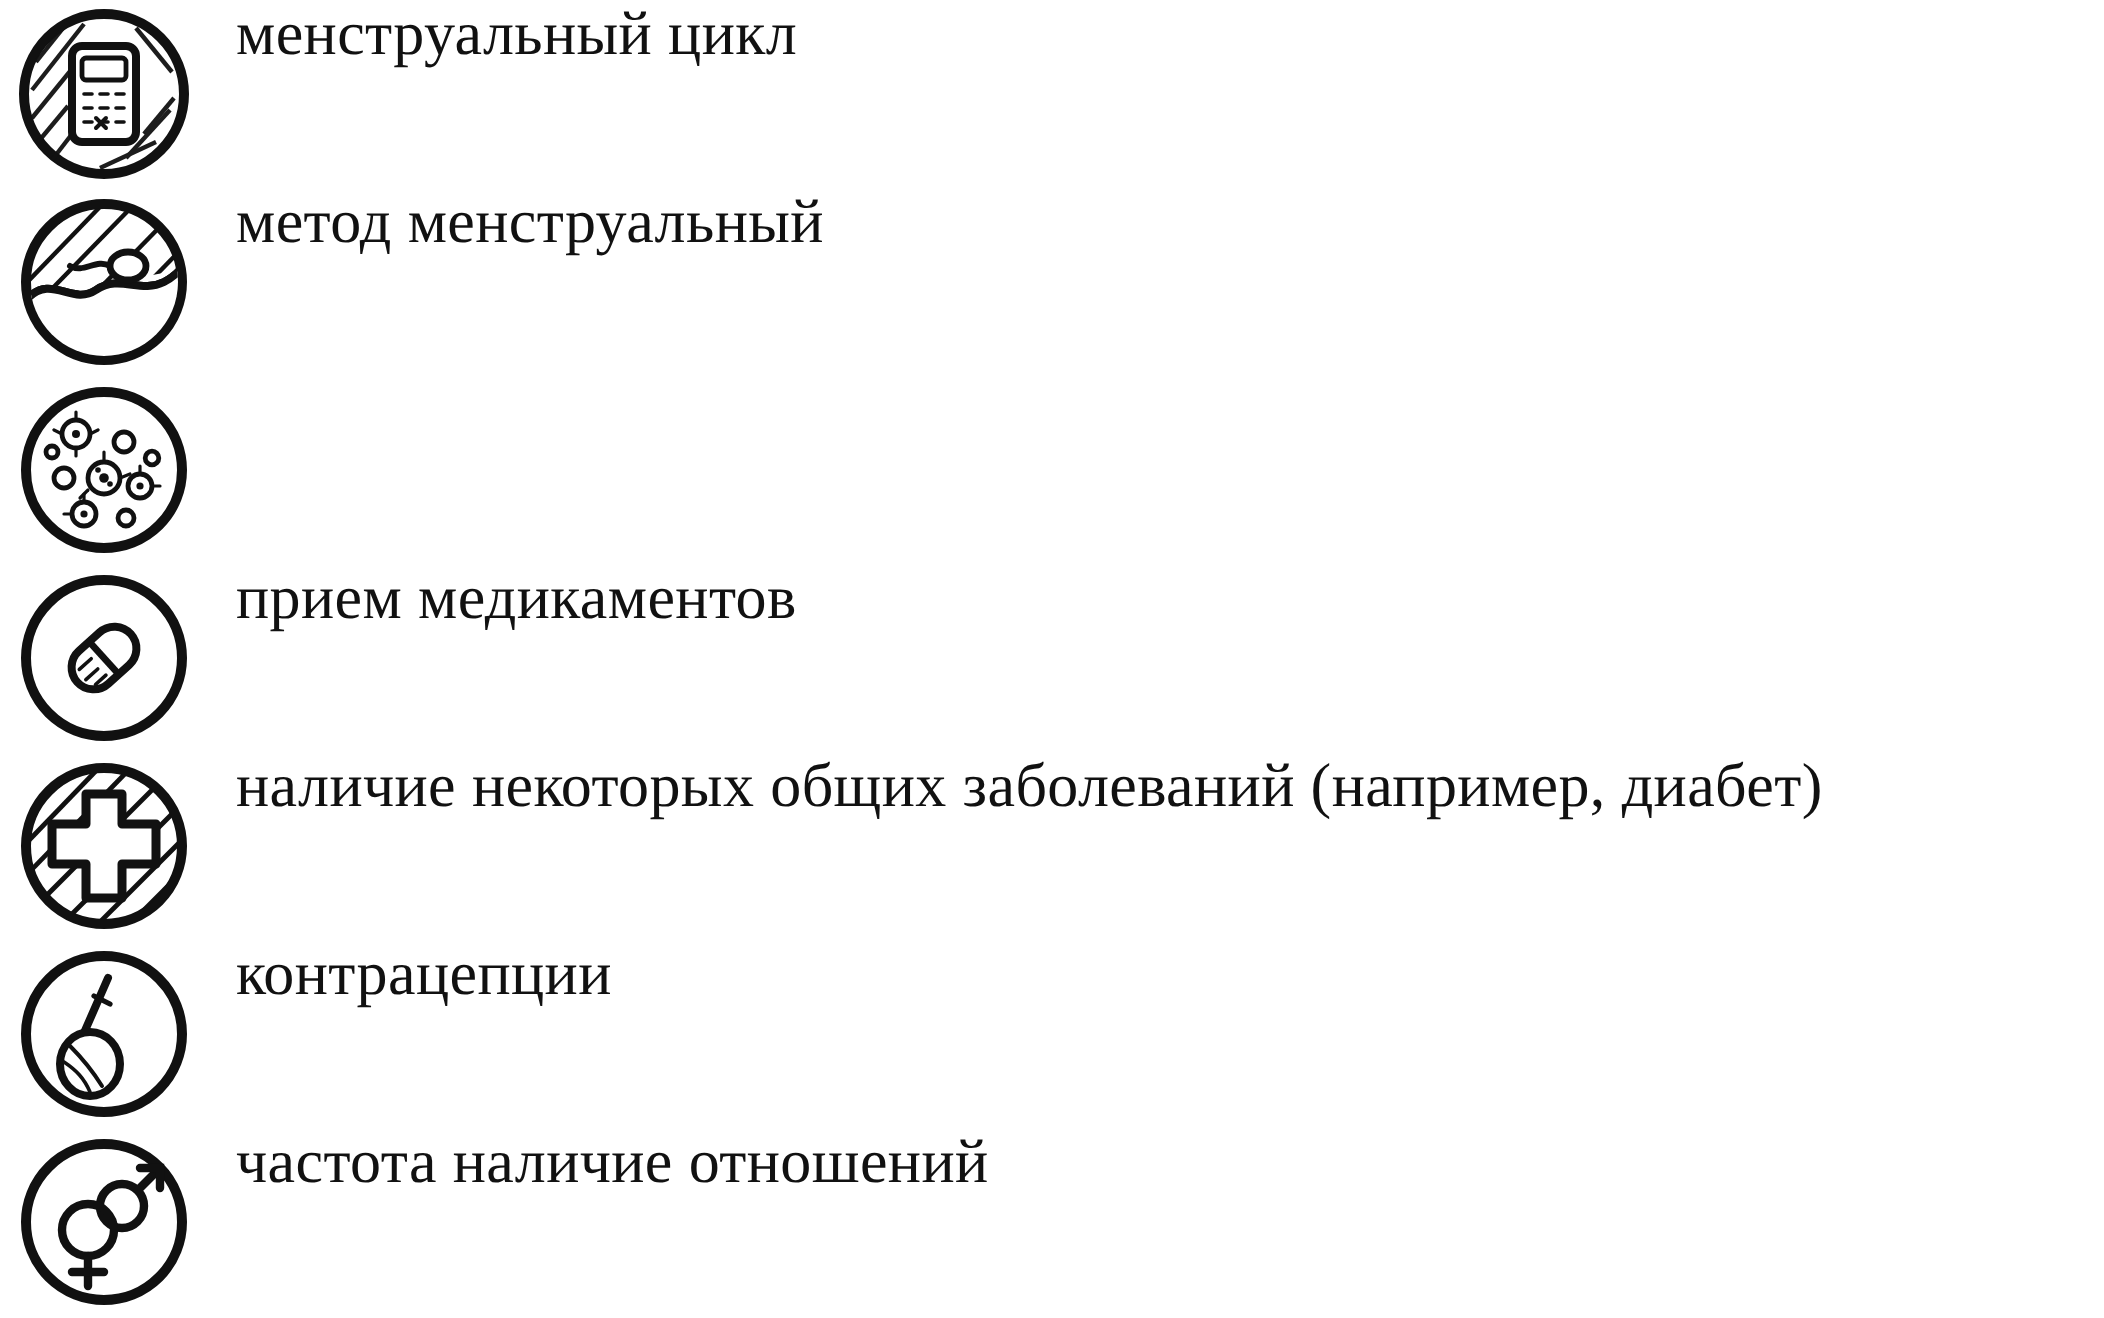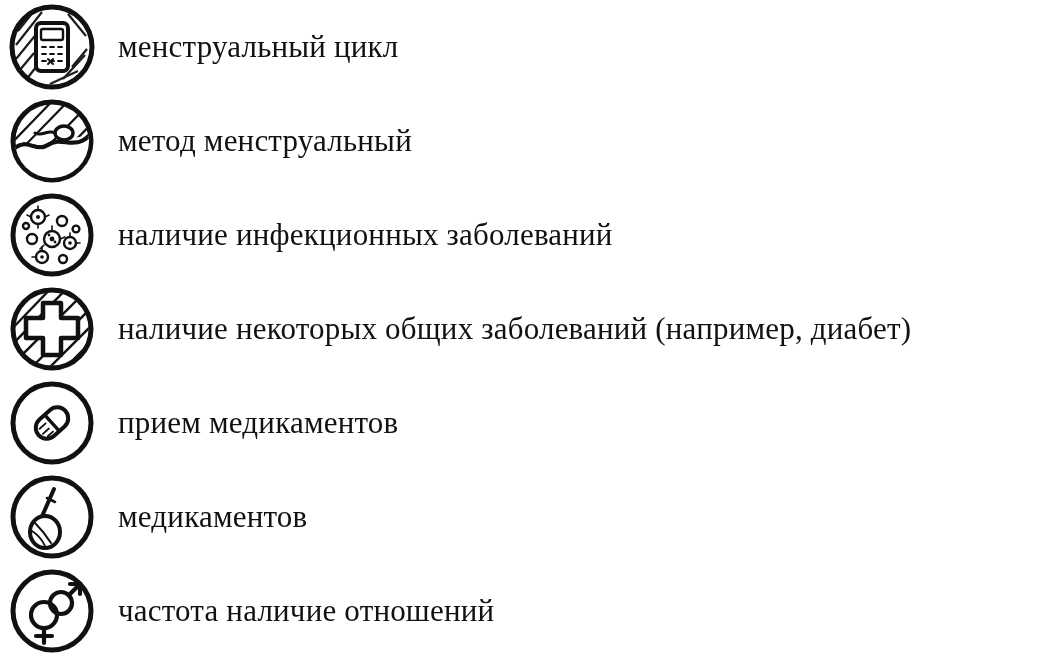--- a/index.html
+++ b/index.html
@@ -15,21 +15,21 @@
     overflow: hidden;
   }
   .sheet {
     position: relative;
     width: 1052px;
     height: 659px;
     box-sizing: border-box;
   }
   .row {
     display: flex;
-    align-items: center;
+    align-items: flex-start;
     height: 94px;
     padding-left: 4px;
   }
   .icon-wrap {
     width: 96px;
     height: 94px;
     flex: 0 0 96px;
     display: flex;
     align-items: center;
     justify-content: center;
@@ -151,21 +151,38 @@
           <line x1="44" y1="40" x2="44" y2="35"></line>
           <line x1="52" y1="48" x2="57" y2="46"></line>
           <line x1="36" y1="54" x2="32" y2="58"></line>
           <line x1="34" y1="60" x2="34" y2="56"></line>
           <line x1="28" y1="66" x2="24" y2="66"></line>
           <line x1="62" y1="46" x2="62" y2="42"></line>
           <line x1="68" y1="52" x2="72" y2="52"></line>
         </g>
       </svg>
     </span>
-    <span class="row-label">наличие инфекционных заболеваний</span>
+  </div>
+
+  <div class="row">
+    <span class="icon-wrap">
+      <svg width="88" height="88" viewBox="0 0 88 88">
+        <circle cx="44" cy="44" r="39" fill="none" stroke="#111" stroke-width="5"></circle>
+        <g transform="rotate(-42 44 44)">
+          <rect x="26" y="33" width="36" height="22" rx="11" fill="#fff" stroke="#111" stroke-width="4"></rect>
+          <line x1="44" y1="33" x2="44" y2="55" stroke="#111" stroke-width="3.4"></line>
+          <g stroke="#111" stroke-width="1.8" stroke-linecap="round">
+            <line x1="31" y1="40" x2="39" y2="40"></line>
+            <line x1="30" y1="46" x2="38" y2="46"></line>
+            <line x1="32" y1="51" x2="39" y2="51"></line>
+          </g>
+        </g>
+      </svg>
+    </span>
+    <span class="row-label">прием медикаментов</span>
   </div>
 
   <div class="row">
     <span class="icon-wrap">
       <svg width="88" height="88" viewBox="0 0 88 88">
         <defs>
           <clipPath id="c4">
               <circle cx="44" cy="44" r="37"></circle>
             </clipPath>
         </defs>
@@ -185,46 +202,28 @@
         <path d="M35 18 L53 18 L53 33 L70 33 L70 53 L53 53 L53 70 L35 70 L35 53 L18 53 L18 33 L35 33 Z" fill="#fff" stroke="#111" stroke-width="4.5" stroke-linejoin="round"></path>
       </svg>
     </span>
     <span class="row-label">наличие некоторых общих заболеваний (например, диабет)</span>
   </div>
 
   <div class="row">
     <span class="icon-wrap">
       <svg width="88" height="88" viewBox="0 0 88 88">
         <circle cx="44" cy="44" r="39" fill="none" stroke="#111" stroke-width="5"></circle>
-        <g transform="rotate(-42 44 44)">
-          <rect x="26" y="33" width="36" height="22" rx="11" fill="#fff" stroke="#111" stroke-width="4"></rect>
-          <line x1="44" y1="33" x2="44" y2="55" stroke="#111" stroke-width="3.4"></line>
-          <g stroke="#111" stroke-width="1.8" stroke-linecap="round">
-            <line x1="31" y1="40" x2="39" y2="40"></line>
-            <line x1="30" y1="46" x2="38" y2="46"></line>
-            <line x1="32" y1="51" x2="39" y2="51"></line>
-          </g>
-        </g>
-      </svg>
-    </span>
-    <span class="row-label">прием медикаментов</span>
-  </div>
-
-  <div class="row">
-    <span class="icon-wrap">
-      <svg width="88" height="88" viewBox="0 0 88 88">
-        <circle cx="44" cy="44" r="39" fill="none" stroke="#111" stroke-width="5"></circle>
         <line x1="46" y1="16" x2="32" y2="48" stroke="#111" stroke-width="4" stroke-linecap="round"></line>
         <line x1="39" y1="25" x2="47" y2="29" stroke="#111" stroke-width="2.6" stroke-linecap="round"></line>
         <ellipse cx="37" cy="59" rx="15" ry="16" fill="#fff" stroke="#111" stroke-width="4"></ellipse>
         <path d="M27 50 C 33 56, 38 62, 43 70" fill="none" stroke="#111" stroke-width="2" stroke-linecap="round"></path>
         <path d="M24 58 C 30 62, 34 66, 37 73" fill="none" stroke="#111" stroke-width="1.8" stroke-linecap="round"></path>
       </svg>
     </span>
-    <span class="row-label">медикаментов</span>
+    <span class="row-label">контрацепции</span>
   </div>
 
   <div class="row">
     <span class="icon-wrap">
       <svg width="88" height="88" viewBox="0 0 88 88">
         <circle cx="44" cy="44" r="39" fill="none" stroke="#111" stroke-width="5"></circle>
         <g fill="none" stroke="#111" stroke-width="4.2" stroke-linecap="round">
           <circle cx="53" cy="36" r="11"></circle>
           <line x1="61" y1="28" x2="72" y2="17"></line>
           <polyline points="62,17 72,17 72,27"></polyline>

